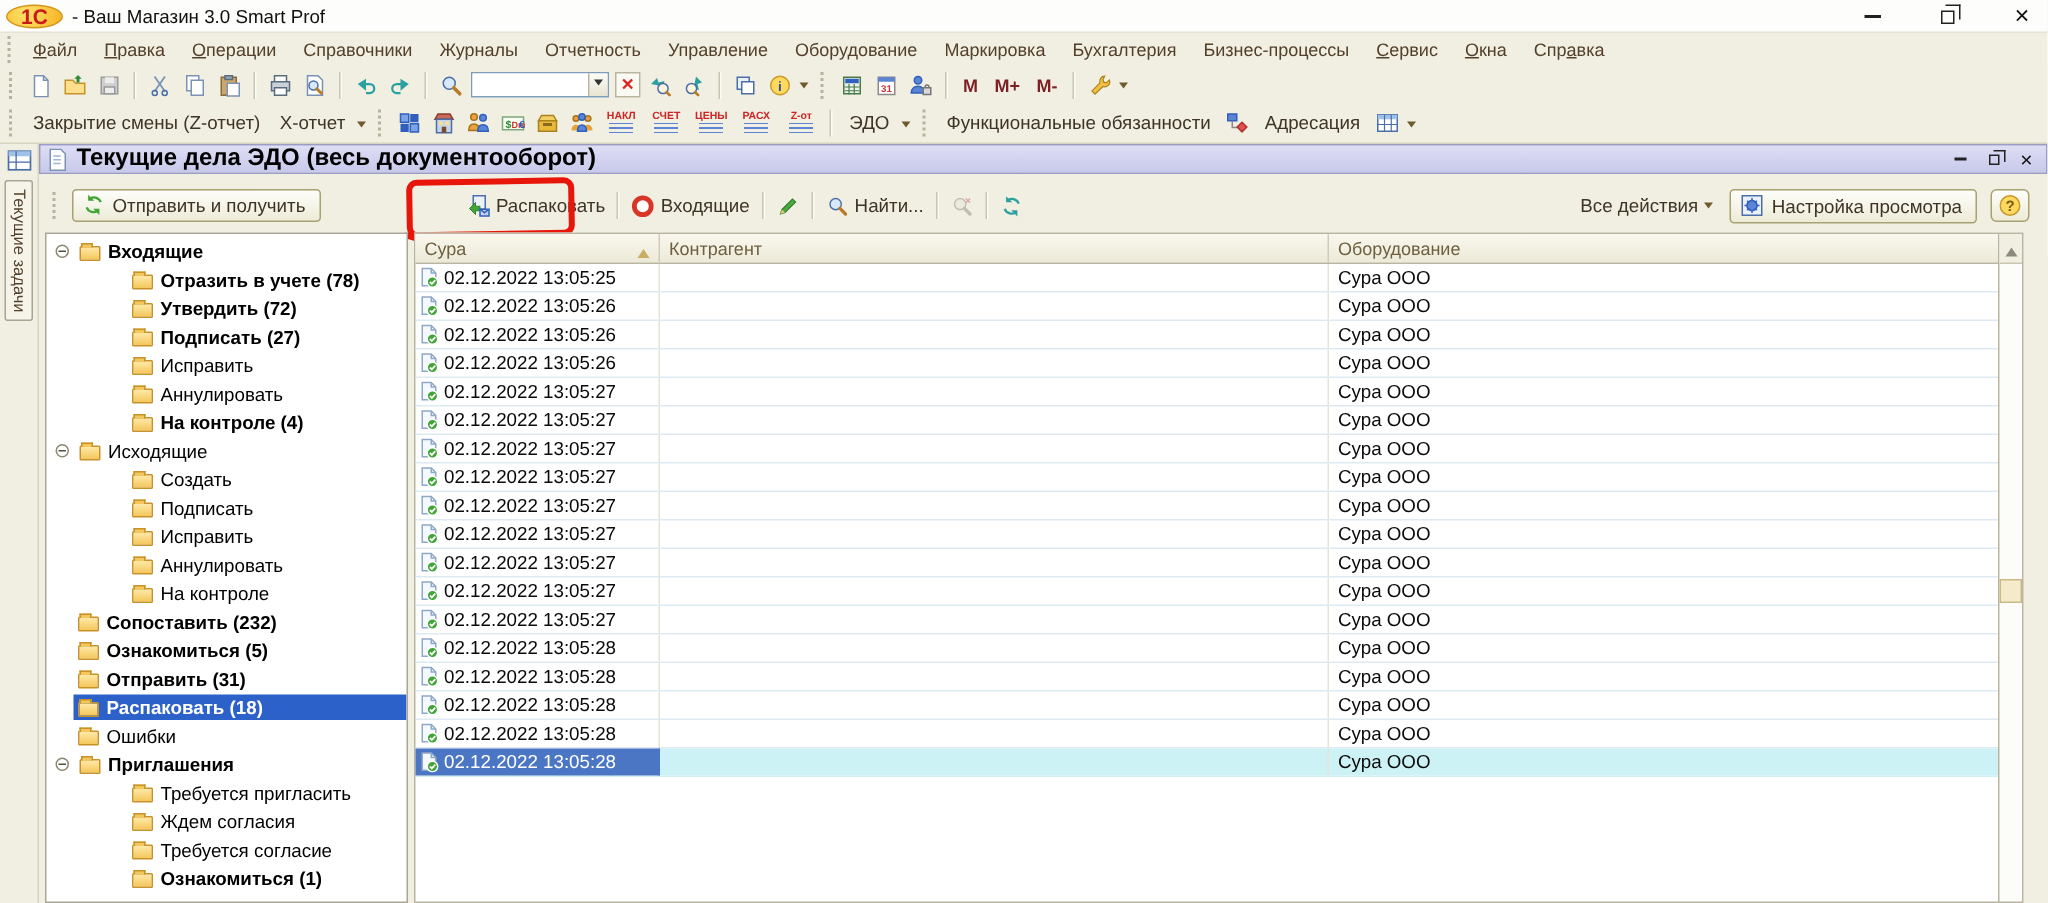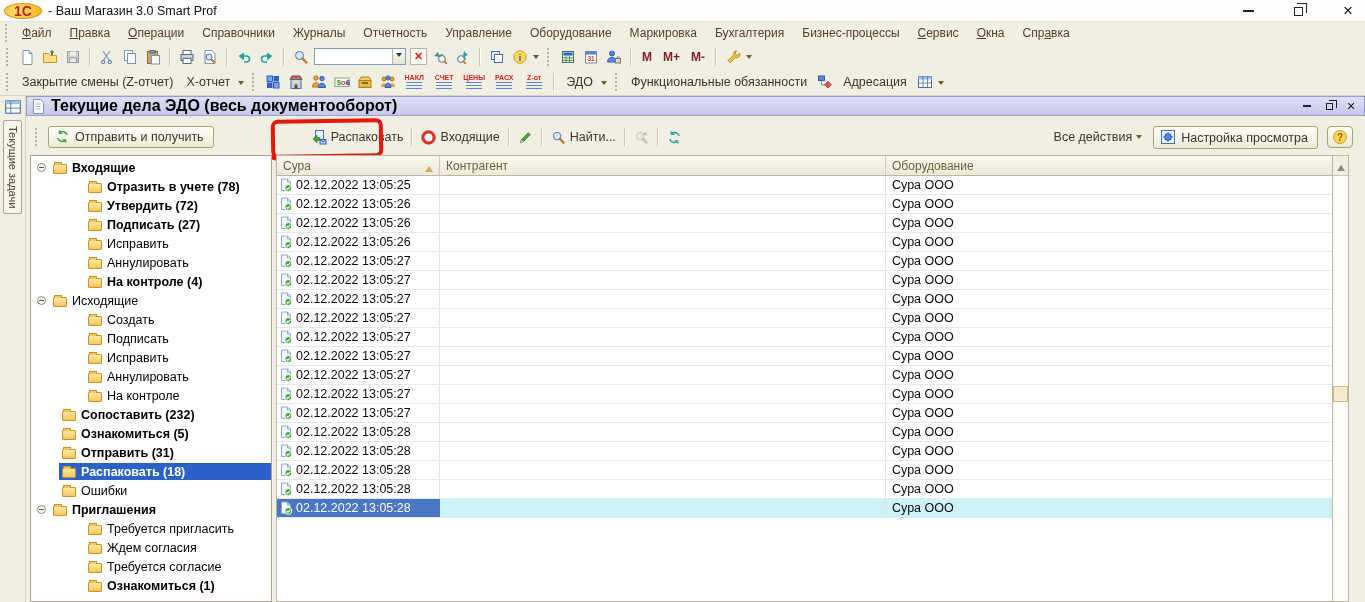--- a/index.html
+++ b/index.html
@@ -57,21 +57,21 @@
   .wtb-right{position:absolute;right:12px;top:8px;height:26px;display:flex;align-items:center;gap:9px;font-size:12.5px}
   .pushbtn{display:flex;align-items:flex-end;gap:5px;border:1px solid #A8A271;border-radius:3px;background:linear-gradient(#FEFEFA,#EDEBD7);padding:2px 9px 3px 6px;color:#3E3426}
   .flatbtn{display:flex;align-items:center;gap:4px;color:#3E3426;cursor:default}
   .helpbtn{width:26px;height:22px;border:1px solid #A8A271;border-radius:4px;background:linear-gradient(#FEFEFA,#EDEBD7);display:flex;align-items:center;justify-content:center}
   .redmark{position:absolute;left:245px;top:3px;width:112px;height:39px;border:4px solid #E8150B;border-radius:7px;transform:rotate(-1deg);pointer-events:none}
   .redtail{position:absolute;left:-7px;bottom:-8px;width:30px;height:4px;background:#E8150B;transform:rotate(18deg);border-radius:2px}
   
   .treepanel{position:absolute;left:4px;top:39px;width:242px;bottom:0;background:#fff;border:1px solid #A9A695;overflow:hidden;padding-top:2px}
   .titem{height:19px;display:flex;align-items:center;white-space:nowrap}
   .titem.lvl0{padding-left:6px}
-  .titem.lvl1{padding-left:28px}
+  .titem.lvl1{padding-left:18px}
   .titem.lvl2{padding-left:54px}
   .exp{width:9px;height:9px;border:1px solid #8C8672;border-radius:50%;position:relative;margin-right:4px;flex:none;background:#fff}
   .exp:after{content:'';position:absolute;left:1px;right:1px;top:3px;height:1px;background:#55503B}
   .hl{display:flex;align-items:center;gap:5px;flex:1;height:17px;padding:0 3px}
   .folder{width:14px;height:10px;background:linear-gradient(#FFE9A8,#F3C75B);border:1px solid #C8922B;border-radius:1px;position:relative;flex:none;margin-top:2px}
   .folder:before{content:'';position:absolute;top:-3px;left:0;width:6px;height:2px;background:#F3C75B;border:1px solid #C8922B;border-bottom:none}
   .tlabel{font-size:12.5px;color:#000}
   .tlabel.b{font-weight:bold}
   .titem.sel .hl{background:#2B61C8}
   .titem.sel .tlabel{color:#fff}

